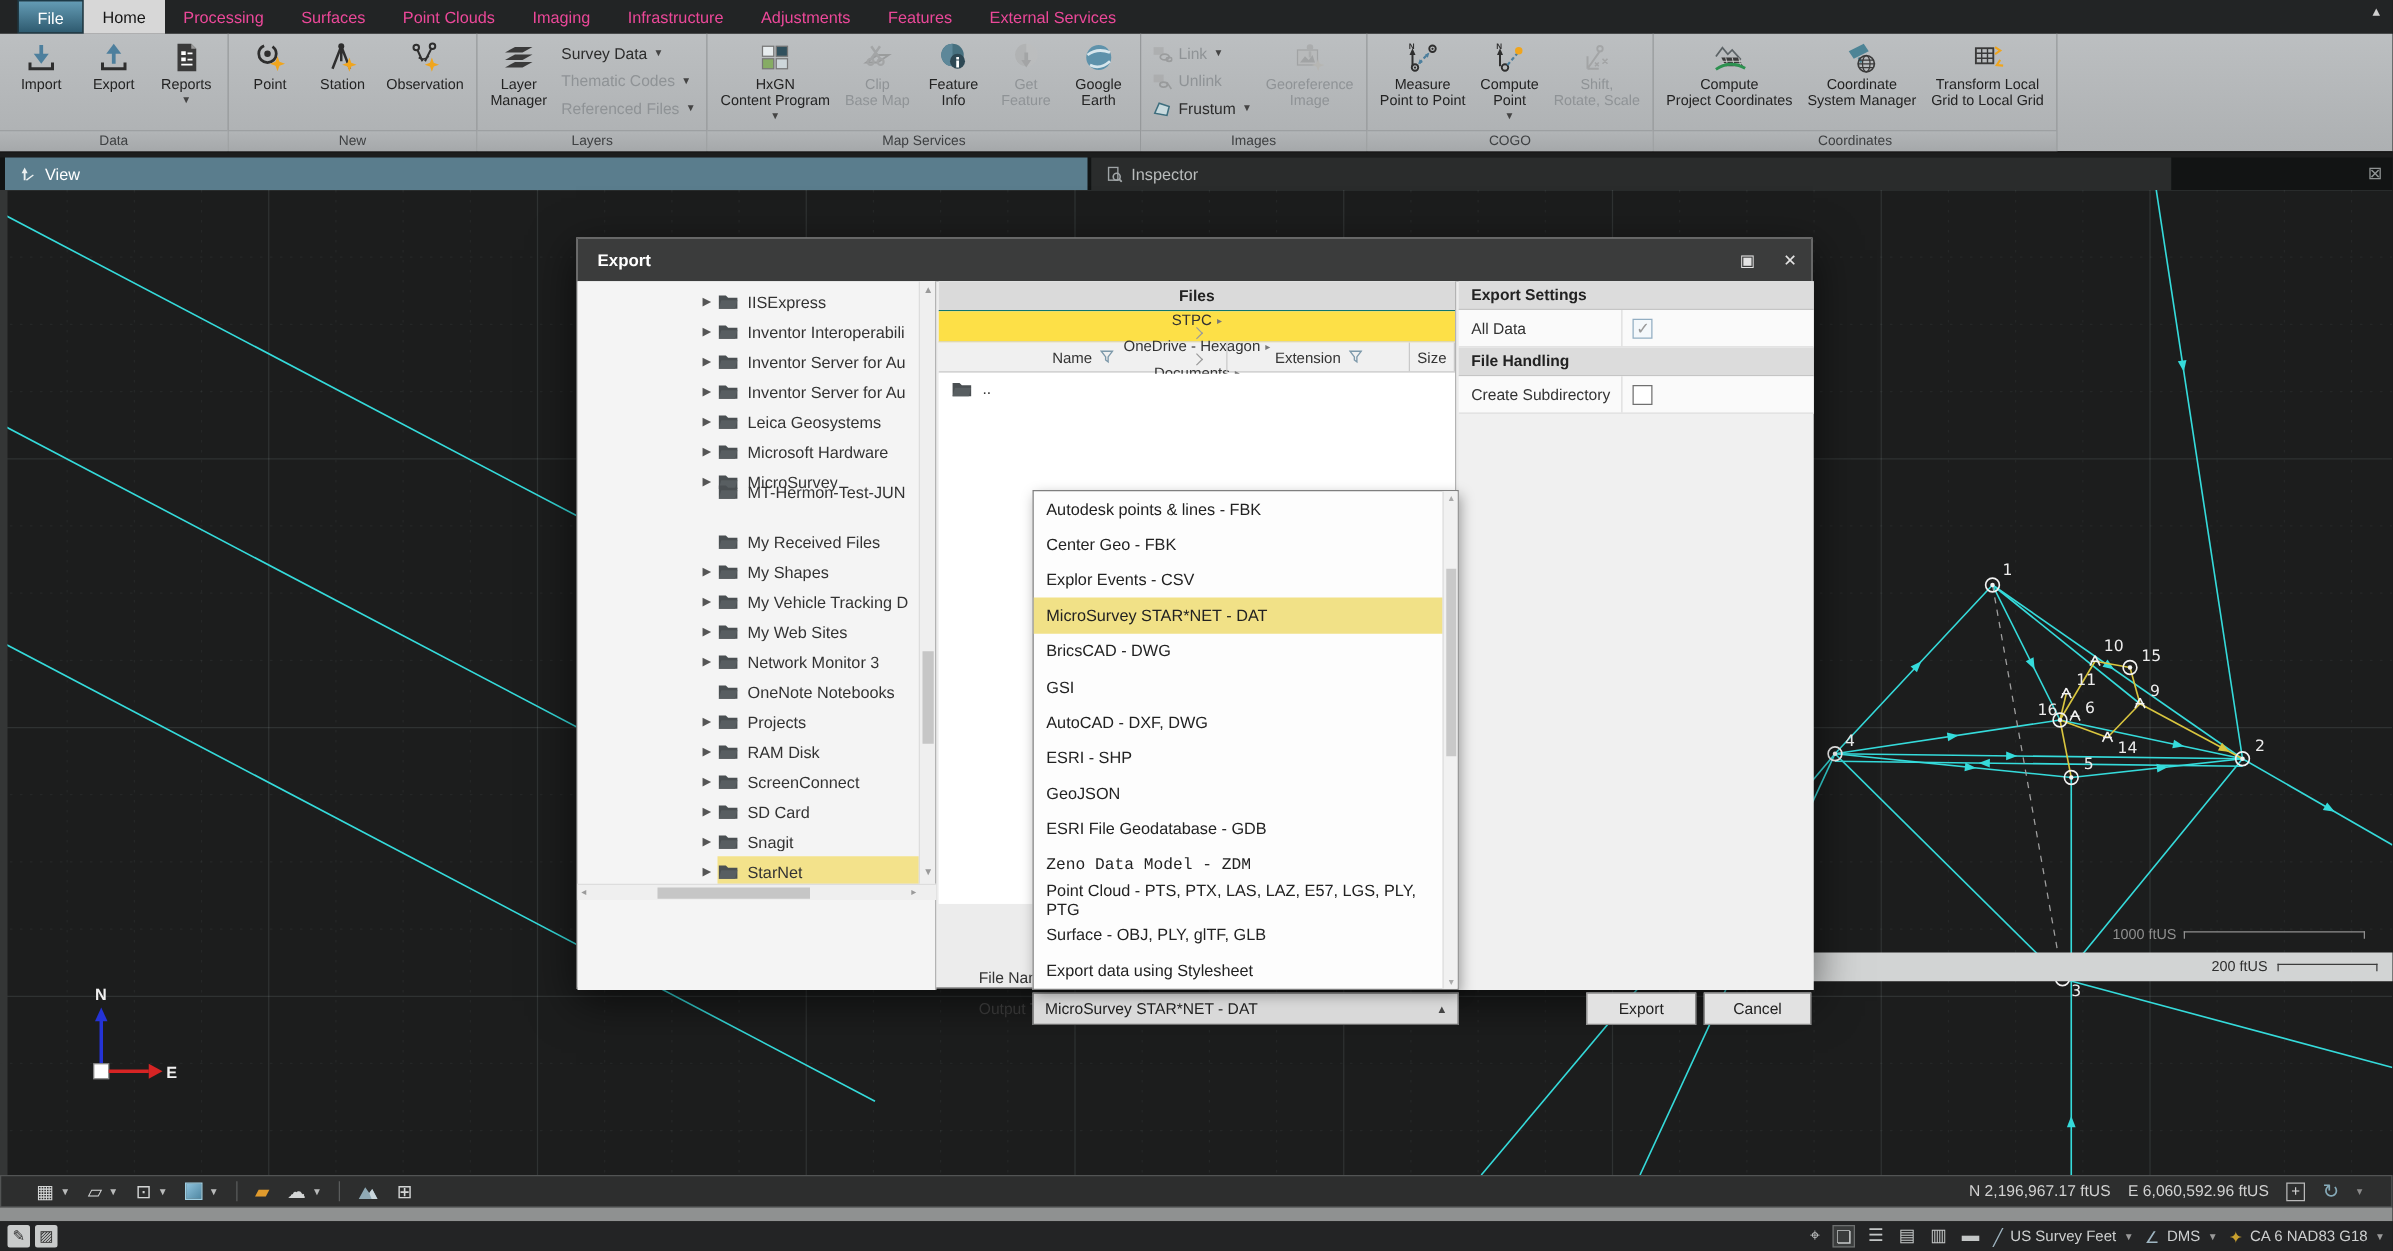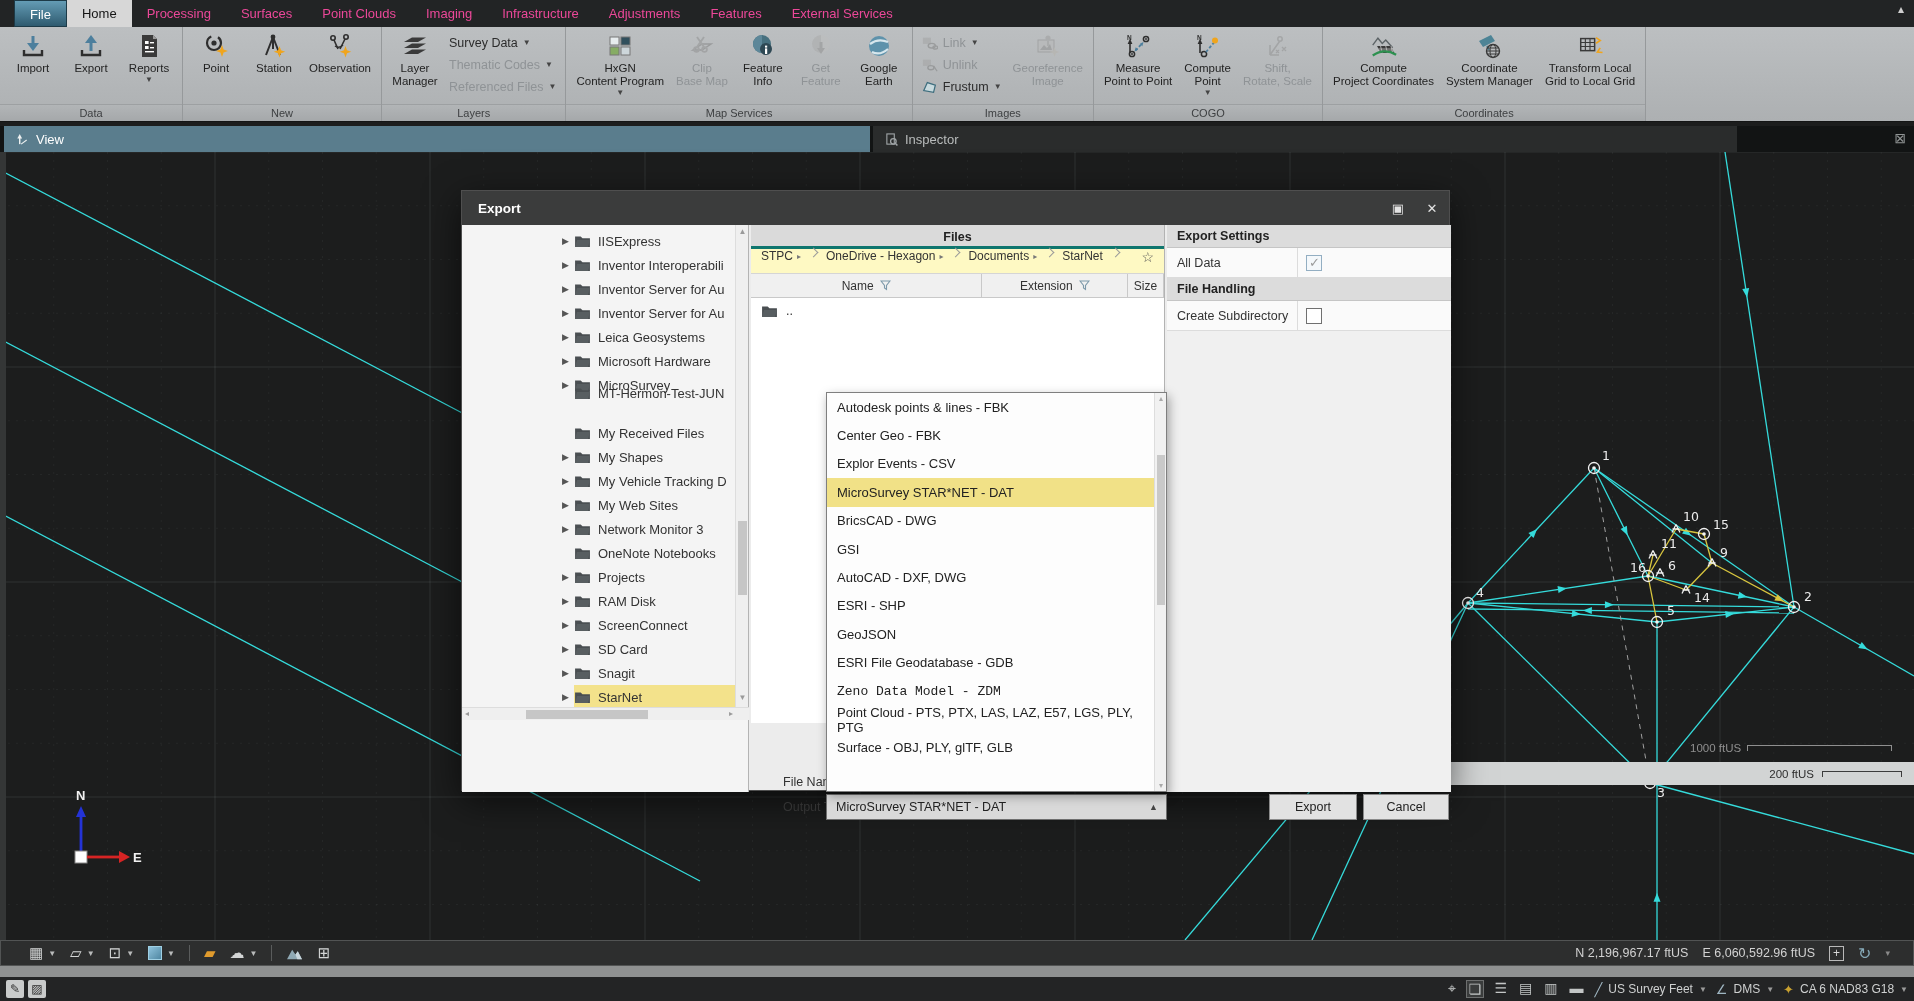--- a/index.html
+++ b/index.html
@@ -74,23 +74,23 @@
   .titem > * { position:relative; z-index:1; }
   #tree-vsb { position:absolute; right:0; top:0; width:13px; height:482px; background:#efefef; border-left:1px solid #ddd; }
   #tree-vsb .thumb { position:absolute; left:2px; width:9px; top:296px; height:74px; background:#c6c6c6; }
   #tree-vsb .sa { position:absolute; left:0; width:13px; text-align:center; font-size:8px; color:#9a9a9a; }
   #tree-hsb { position:absolute; left:0; top:482px; width:287px; height:13px; background:#efefef; border-top:1px solid #ddd; }
   #tree-hsb .thumb { position:absolute; top:2px; height:9px; left:64px; width:122px; background:#c6c6c6; }
   #tree-hsb .sa { position:absolute; top:1px; font-size:8px; color:#9a9a9a; }
 
   
   #files { position:absolute; left:289px; top:0; width:414px; height:498px; background:#fff; border-right:1px solid #b3b3b3; }
-  #files-header { height:24px; background:#dadada; border-bottom:3px solid #0f766e; text-align:center;
+  #files-header { height:24px; background:#dadada; border-bottom:1px solid #0f766e; text-align:center;
     font-weight:bold; font-size:12.5px; color:#222; line-height:24px; }
-  #breadcrumb { height:25px; background:#fef9c3; border-bottom:1px solid #d5d5d5; display:flex; align-items:flex-start; padding:0 6px; }
+  #breadcrumb { height:25px; background:#fde047; border-bottom:1px solid #d5d5d5; display:flex; align-items:center; padding:0 6px;flex-direction:column; }
   .crumb { font-size:12px; color:#333; display:flex; align-items:center; gap:4px; padding:0 4px; }
   .crumb .dd { font-size:8px; color:#777; }
   .csep { width:7px; height:7px; border-top:1px solid #9a9a9a; border-right:1px solid #9a9a9a;
     transform:rotate(45deg); margin:0 5px; flex:none; }
   #crumb-star { margin-left:auto; color:#555; font-size:14px; padding-right:4px; }
   #file-cols { height:24px; display:flex; background:#f0f0f0; border-bottom:1px solid #c9c9c9; }
   .fcol { display:flex; align-items:center; justify-content:center; gap:6px; font-size:12px; color:#333;
     border-right:1px solid #c9c9c9; }
   .fcol svg { width:11px; height:11px; }
   #file-rows { position:absolute; left:0; top:74px; right:0; bottom:0; background:#fff; }
@@ -968,20 +968,21 @@
           <div class="fitem sel" style="width: 328px;">MicroSurvey STAR*NET - DAT</div>
           <div class="fitem" style="width: 328px;">BricsCAD - DWG</div>
           <div class="fitem" style="width: 328px;">GSI</div>
           <div class="fitem" style="width: 328px;">AutoCAD - DXF, DWG</div>
           <div class="fitem" style="width: 328px;">ESRI - SHP</div>
           <div class="fitem" style="width: 328px;">GeoJSON</div>
           <div class="fitem" style="width: 328px;">ESRI File Geodatabase - GDB</div>
           <div class="fitem" style="width: 328px; font-family: Liberation Mono, monospace;">Zeno Data Model - ZDM</div>
           <div class="fitem" style="width: 328px;">Point Cloud - PTS, PTX, LAS, LAZ, E57, LGS, PLY, PTG</div>
           <div class="fitem" style="width: 328px;">Surface - OBJ, PLY, glTF, GLB</div>
+          <div class="fitem" style="width: 328px;">Export data using Stylesheet</div>
         </div>
       <div id="fmt-sb">
         <span class="sa" style="top:1px;">▴</span>
         <div class="thumb"></div>
         <span class="sa" style="bottom:1px;">▾</span>
       </div>
     </div>
 
     <div id="output-combo">
       <span>MicroSurvey STAR*NET - DAT</span>

